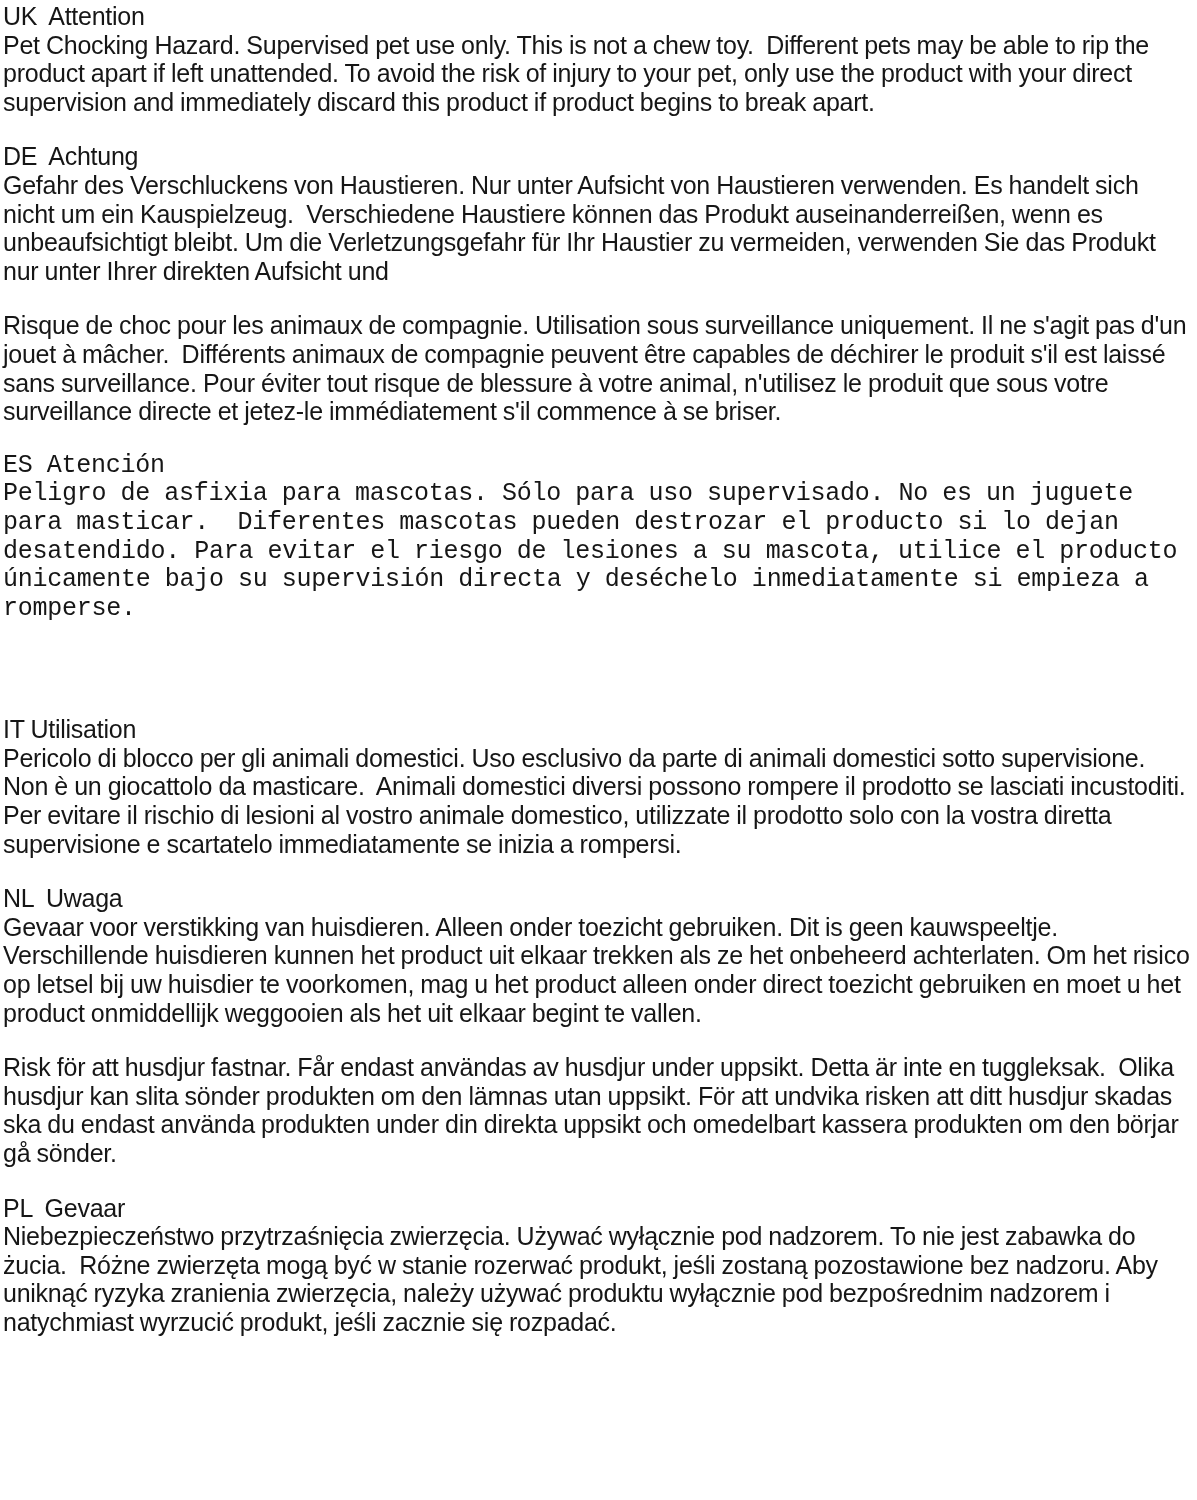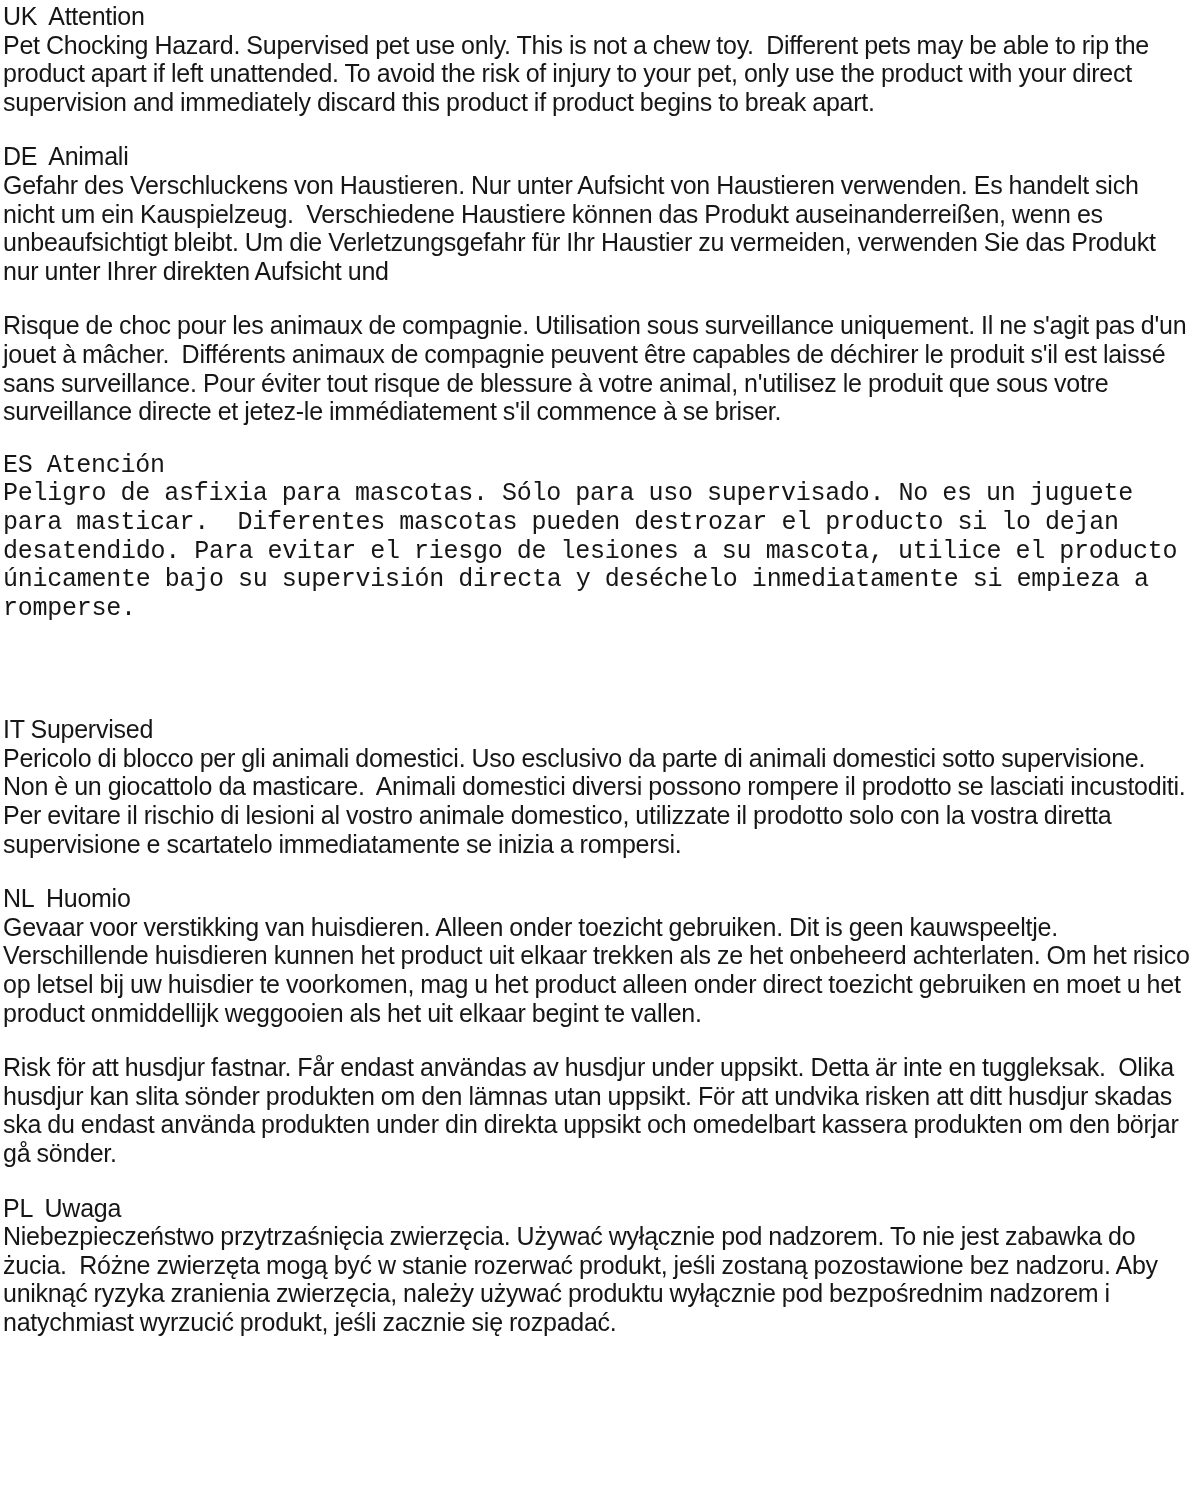--- a/index.html
+++ b/index.html
@@ -34,43 +34,43 @@
 </style>
 </head>
 <body style="background: rgb(255, 255, 255); color: rgb(22, 22, 22);">
 
 <section class="warning-section">
   <div class="section-header">UK  Attention</div>
   <div class="section-body">Pet Chocking Hazard. Supervised pet use only. This is not a chew toy.  Different pets may be able to rip the product apart if left unattended. To avoid the risk of injury to your pet, only use the product with your direct supervision and immediately discard this product if product begins to break apart.</div>
 </section>
 
 <section class="warning-section">
-  <div class="section-header">DE  Animali</div>
+  <div class="section-header">DE  Achtung</div>
   <div class="section-body">Gefahr des Verschluckens von Haustieren. Nur unter Aufsicht von Haustieren verwenden. Es handelt sich nicht um ein Kauspielzeug.  Verschiedene Haustiere können das Produkt auseinanderreißen, wenn es unbeaufsichtigt bleibt. Um die Verletzungsgefahr für Ihr Haustier zu vermeiden, verwenden Sie das Produkt nur unter Ihrer direkten Aufsicht und</div>
 </section>
 
 <section class="warning-section">
   <div class="section-body">Risque de choc pour les animaux de compagnie. Utilisation sous surveillance uniquement. Il ne s'agit pas d'un jouet à mâcher.  Différents animaux de compagnie peuvent être capables de déchirer le produit s'il est laissé sans surveillance. Pour éviter tout risque de blessure à votre animal, n'utilisez le produit que sous votre surveillance directe et jetez-le immédiatement s'il commence à se briser.</div>
 </section>
 
 <section class="warning-section big-gap">
   <div class="section-header">ES Atención</div>
   <div class="section-body">Peligro de asfixia para mascotas. Sólo para uso supervisado. No es un juguete para masticar.  Diferentes mascotas pueden destrozar el producto si lo dejan desatendido. Para evitar el riesgo de lesiones a su mascota, utilice el producto únicamente bajo su supervisión directa y deséchelo inmediatamente si empieza a romperse.</div>
 </section>
 
 <section class="warning-section">
-  <div class="section-header">IT Supervised</div>
+  <div class="section-header">IT Utilisation</div>
   <div class="section-body">Pericolo di blocco per gli animali domestici. Uso esclusivo da parte di animali domestici sotto supervisione. Non è un giocattolo da masticare.  Animali domestici diversi possono rompere il prodotto se lasciati incustoditi. Per evitare il rischio di lesioni al vostro animale domestico, utilizzate il prodotto solo con la vostra diretta supervisione e scartatelo immediatamente se inizia a rompersi.</div>
 </section>
 
 <section class="warning-section">
-  <div class="section-header">NL  Huomio</div>
+  <div class="section-header">NL  Uwaga</div>
   <div class="section-body">Gevaar voor verstikking van huisdieren. Alleen onder toezicht gebruiken. Dit is geen kauwspeeltje.  Verschillende huisdieren kunnen het product uit elkaar trekken als ze het onbeheerd achterlaten. Om het risico op letsel bij uw huisdier te voorkomen, mag u het product alleen onder direct toezicht gebruiken en moet u het product onmiddellijk weggooien als het uit elkaar begint te vallen.</div>
 </section>
 
 <section class="warning-section">
   <div class="section-body">Risk för att husdjur fastnar. Får endast användas av husdjur under uppsikt. Detta är inte en tuggleksak.  Olika husdjur kan slita sönder produkten om den lämnas utan uppsikt. För att undvika risken att ditt husdjur skadas ska du endast använda produkten under din direkta uppsikt och omedelbart kassera produkten om den börjar gå sönder.</div>
 </section>
 
 <section class="warning-section">
-  <div class="section-header">PL  Uwaga</div>
+  <div class="section-header">PL  Gevaar</div>
   <div class="section-body">Niebezpieczeństwo przytrzaśnięcia zwierzęcia. Używać wyłącznie pod nadzorem. To nie jest zabawka do żucia.  Różne zwierzęta mogą być w stanie rozerwać produkt, jeśli zostaną pozostawione bez nadzoru. Aby uniknąć ryzyka zranienia zwierzęcia, należy używać produktu wyłącznie pod bezpośrednim nadzorem i natychmiast wyrzucić produkt, jeśli zacznie się rozpadać.</div>
 </section>
 
 </body></html>

